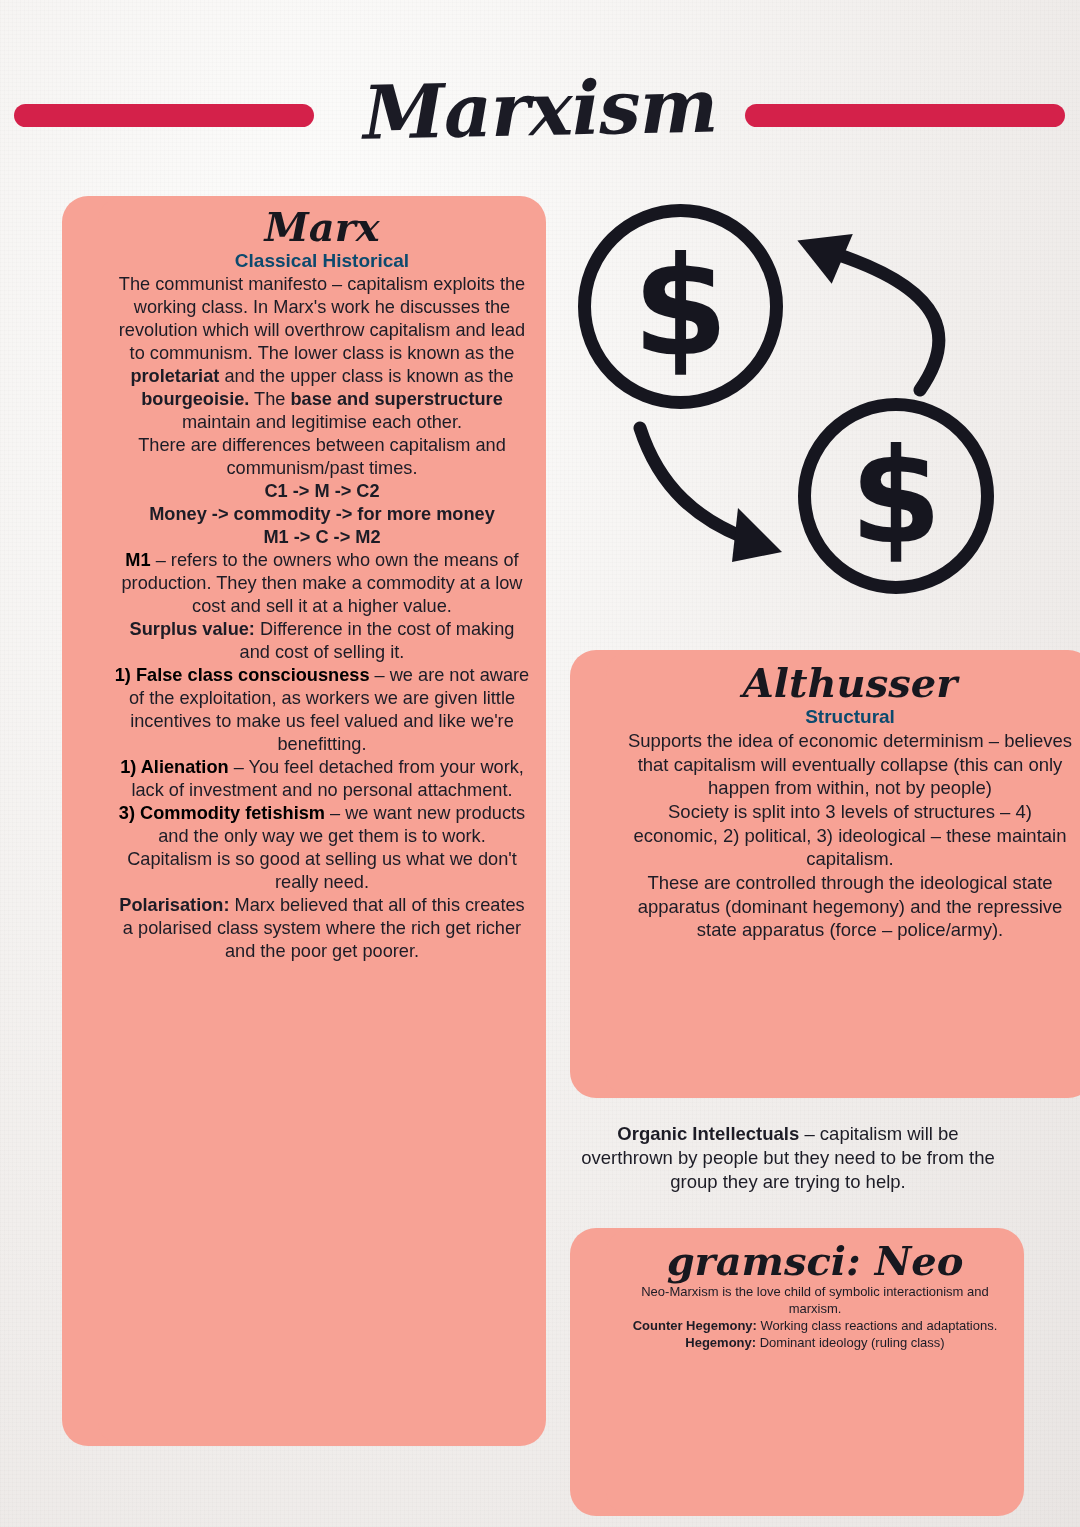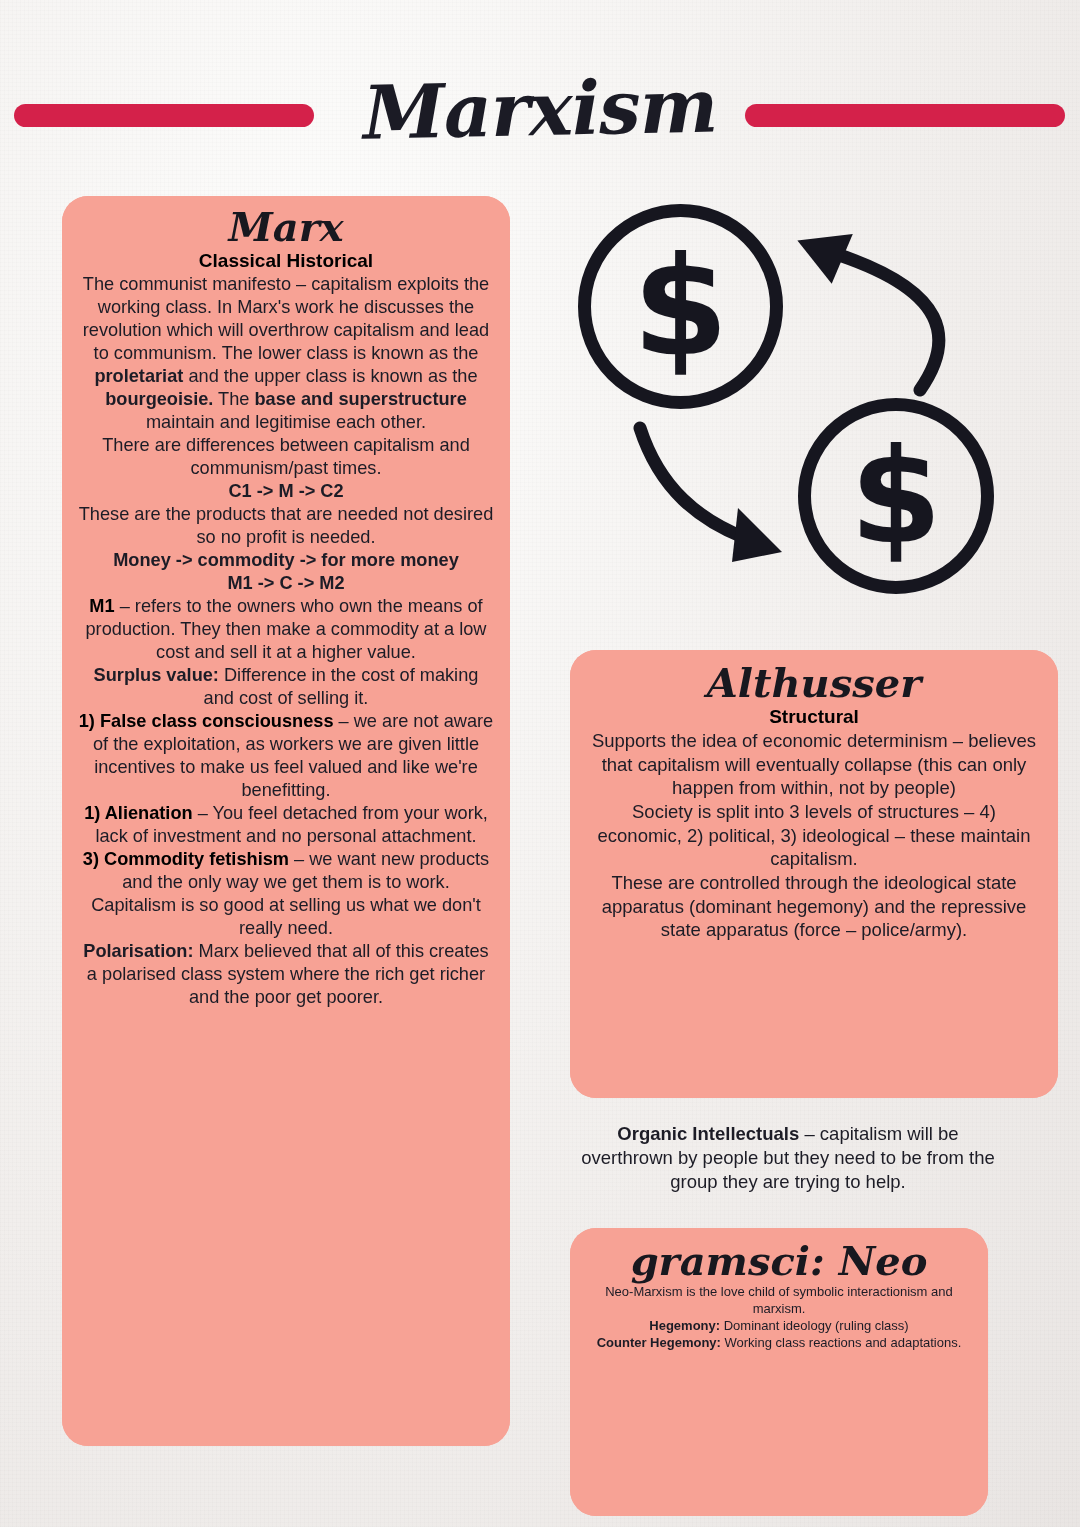--- a/index.html
+++ b/index.html
@@ -71,37 +71,38 @@
   }
   .card-inner {
     position: relative;
     z-index: 2;
     background: #f7a295;
     border-radius: 26px;
     box-sizing: border-box;
     height: 100%;
     width: 100%;
     padding: 12px 18px 14px 18px;
+    margin-left: 36px;
   }
 
   .card-title {
     font-family: "DejaVu Serif", serif;
     font-style: italic;
     font-weight: 700;
     font-size: 40px;
     text-align: center;
     color: #18181f;
     line-height: 1.05;
     margin-bottom: 2px;
   }
   .sub-head {
     text-align: center;
     font-weight: 700;
     font-size: 19px;
-    color: #000000;
+    color: #0c4a6e;
     margin-bottom: 1px;
   }
   p.body {
     margin: 0;
     text-align: center;
     font-size: 18.5px;
     line-height: 1.26;
     color: #1c1c26;
   }
   .b { font-weight: 700; }
@@ -211,21 +212,20 @@
     <div class="card-inner">
       <div class="card-title">Marx</div>
       <div class="sub-head">Classical Historical</div>
 
       <p class="body"><span>The communist manifesto – capitalism exploits the working class. In Marx's work he discusses the revolution which will overthrow capitalism and lead to communism. The lower class is known as the </span><span class="b">proletariat</span><span> and the upper class is known as the </span><span class="b">bourgeoisie.</span><span> The </span><span class="b">base and superstructure</span><span> maintain and legitimise each other.</span></p>
 
       <p class="body">There are differences between capitalism and communism/past times.</p>
 
       <p class="body red">C1 -&gt; M -&gt; C2</p>
 
-      <p class="body">These are the products that are needed not desired so no profit is needed.</p>
 
       <p class="body b">Money -&gt; commodity -&gt; for more money</p>
       <p class="body red">M1 -&gt; C -&gt; M2</p>
 
       <p class="body"><span class="red">M1</span><span> – refers to the owners who own the means of production. They then make a commodity at a low cost and sell it at a higher value.</span></p>
 
       <p class="body"><span class="b">Surplus value:</span><span> Difference in the cost of making and cost of selling it.</span></p>
 
 
       <p class="body"><span class="red">1) False class consciousness</span><span> – we are not aware of the exploitation, as workers we are given little incentives to make us feel valued and like we're benefitting.</span></p>
@@ -268,18 +268,18 @@
 
   <div id="organic-note">
     <span class="b">Organic Intellectuals</span><span> – capitalism will be overthrown by people but they need to be from the group they are trying to help.</span>
   </div>
 
   <div class="card" id="gramsci-card">
     <div class="shadow"></div>
     <div class="card-inner">
       <div class="card-title">gramsci: Neo</div>
       <p class="body">Neo-Marxism is the love child of symbolic interactionism and marxism.</p>
+      <p class="body"><span class="b">Counter Hegemony:</span><span> Working class reactions and adaptations.</span></p>
       <p class="body"><span class="b">Hegemony:</span><span> Dominant ideology (ruling class)</span></p>
-      <p class="body"><span class="b">Counter Hegemony:</span><span> Working class reactions and adaptations.</span></p>
     </div>
   </div>
 
 </div>
 
 </body></html>

